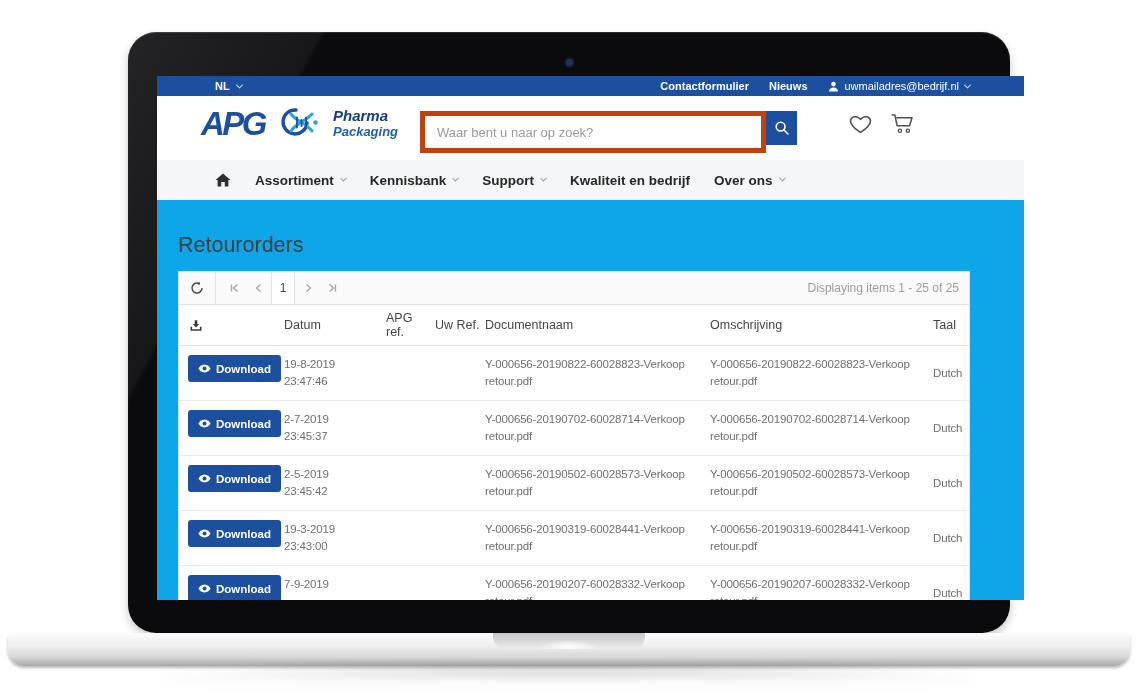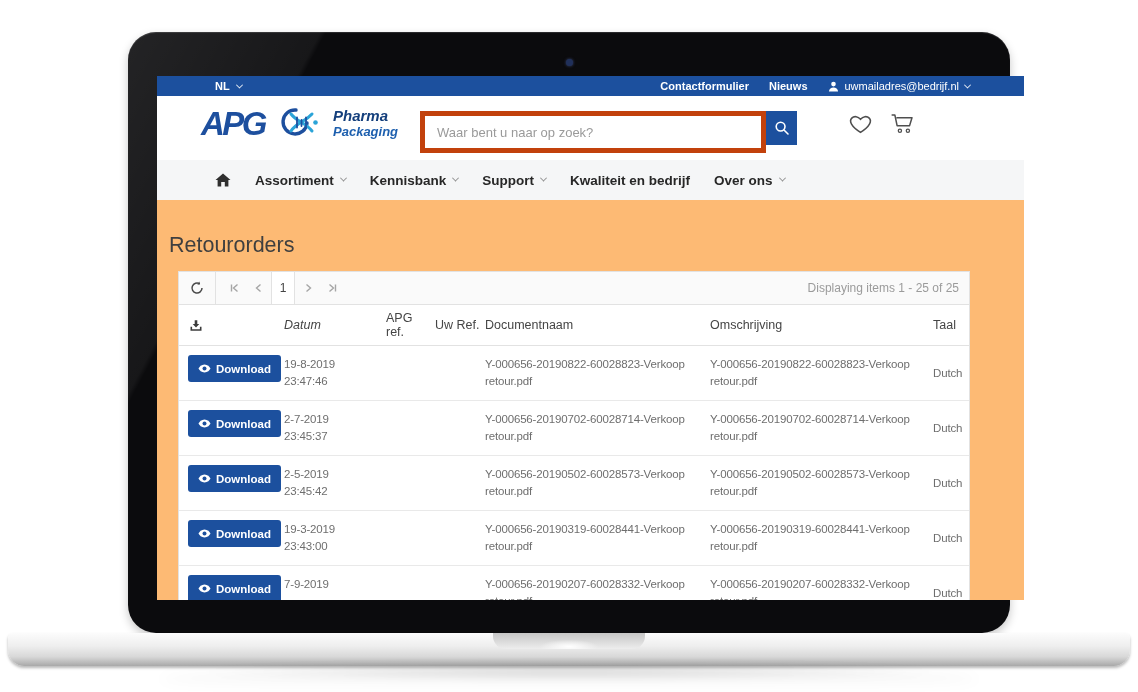--- a/index.html
+++ b/index.html
@@ -45,21 +45,21 @@
   }
   .reflection {
     position:absolute; left:160px; top:668px; width:818px; height:22px;
     background:linear-gradient(180deg, rgba(0,0,0,0.05), rgba(0,0,0,0));
     filter:blur(6px); border-radius:50%;
   }
 
   
   .viewport {
     position:absolute; left:157px; top:76px; width:867px; height:524px;
-    background:#fdba74; overflow:hidden;
+    background:#0ea5e9; overflow:hidden;
   }
 
   
   .topbar {
     height:20px; background:#1c509e; color:#fff;
     display:flex; align-items:center; padding:0 54px 0 58px; font-size:11px;
   }
   .lang { display:flex; align-items:center; gap:7px; font-weight:bold; cursor:pointer; }
   .topbar-right { margin-left:auto; display:flex; align-items:center; gap:20px; }
   .toplink { font-weight:bold; color:#fff; text-decoration:none; cursor:pointer; }
@@ -101,21 +101,21 @@
     padding-left:58px; column-gap:24px;
   }
   .nav-home { display:flex; align-items:center; cursor:pointer; }
   .nav-item {
     display:flex; align-items:center; gap:7px;
     font-size:13.5px; font-weight:bold; color:#272727; cursor:pointer;
   }
   .chev-gray { color:#8f8f8f; margin-top:-2px; }
 
   
-  .page-title { margin:33px 0 0 12px; font-size:21.5px; font-weight:400; color:#3f3f3f; }
+  .page-title { margin:33px 0 0 21px; font-size:21.5px; font-weight:400; color:#3f3f3f; }
 
   .grid { margin:13px 20px 0 21px; width:792px; border:1px solid #e2e2e2; background:#fff; }
   .toolbar { height:33px; display:flex; align-items:center; background:#fafafa; border-bottom:1px solid #e2e2e2; }
   .tb-refresh {
     width:37px; height:32px; border:none; border-right:1px solid #e2e2e2; background:transparent;
     display:flex; align-items:center; justify-content:center; cursor:pointer;
   }
   .pager { display:flex; align-items:center; height:32px; margin-left:5px; }
   .pg-btn {
     width:25px; height:32px; background:transparent; border:none;
@@ -126,21 +126,21 @@
     display:flex; align-items:center; justify-content:center; font-size:12px; color:#444;
   }
   .tb-status { margin-left:auto; font-size:12px; color:#9b9b9b; padding-right:10px; }
 
   .thead, .trow { display:grid; grid-template-columns:100px 100px 52px 50px 224px 226px 40px; }
   .thead {
     height:41px; align-items:center; border-bottom:1px solid #e2e2e2;
     font-size:12.5px; color:#454545; background:#fff;
   }
   .th-dl    { padding-left:10px; display:flex; align-items:center; }
-  .th-datum { padding-left:5px;font-style:italic; }
+  .th-datum { padding-left:5px; }
   .th-apg   { padding-left:7px; }
   .th-uw    { padding-left:4px; }
   .th-doc   { padding-left:4px; }
   .th-oms   { padding-left:5px; }
   .th-taal  { padding-left:2px; }
 
   .trow { min-height:55px; border-bottom:1px solid #e9e9e9; font-size:11.5px; color:#6e6e6e; line-height:17px; background:#fff; }
   .td { letter-spacing:-0.15px; }
   .td-dl    { padding:9px 0 0 9px; }
   .td-datum { padding:10px 0 0 5px; }

